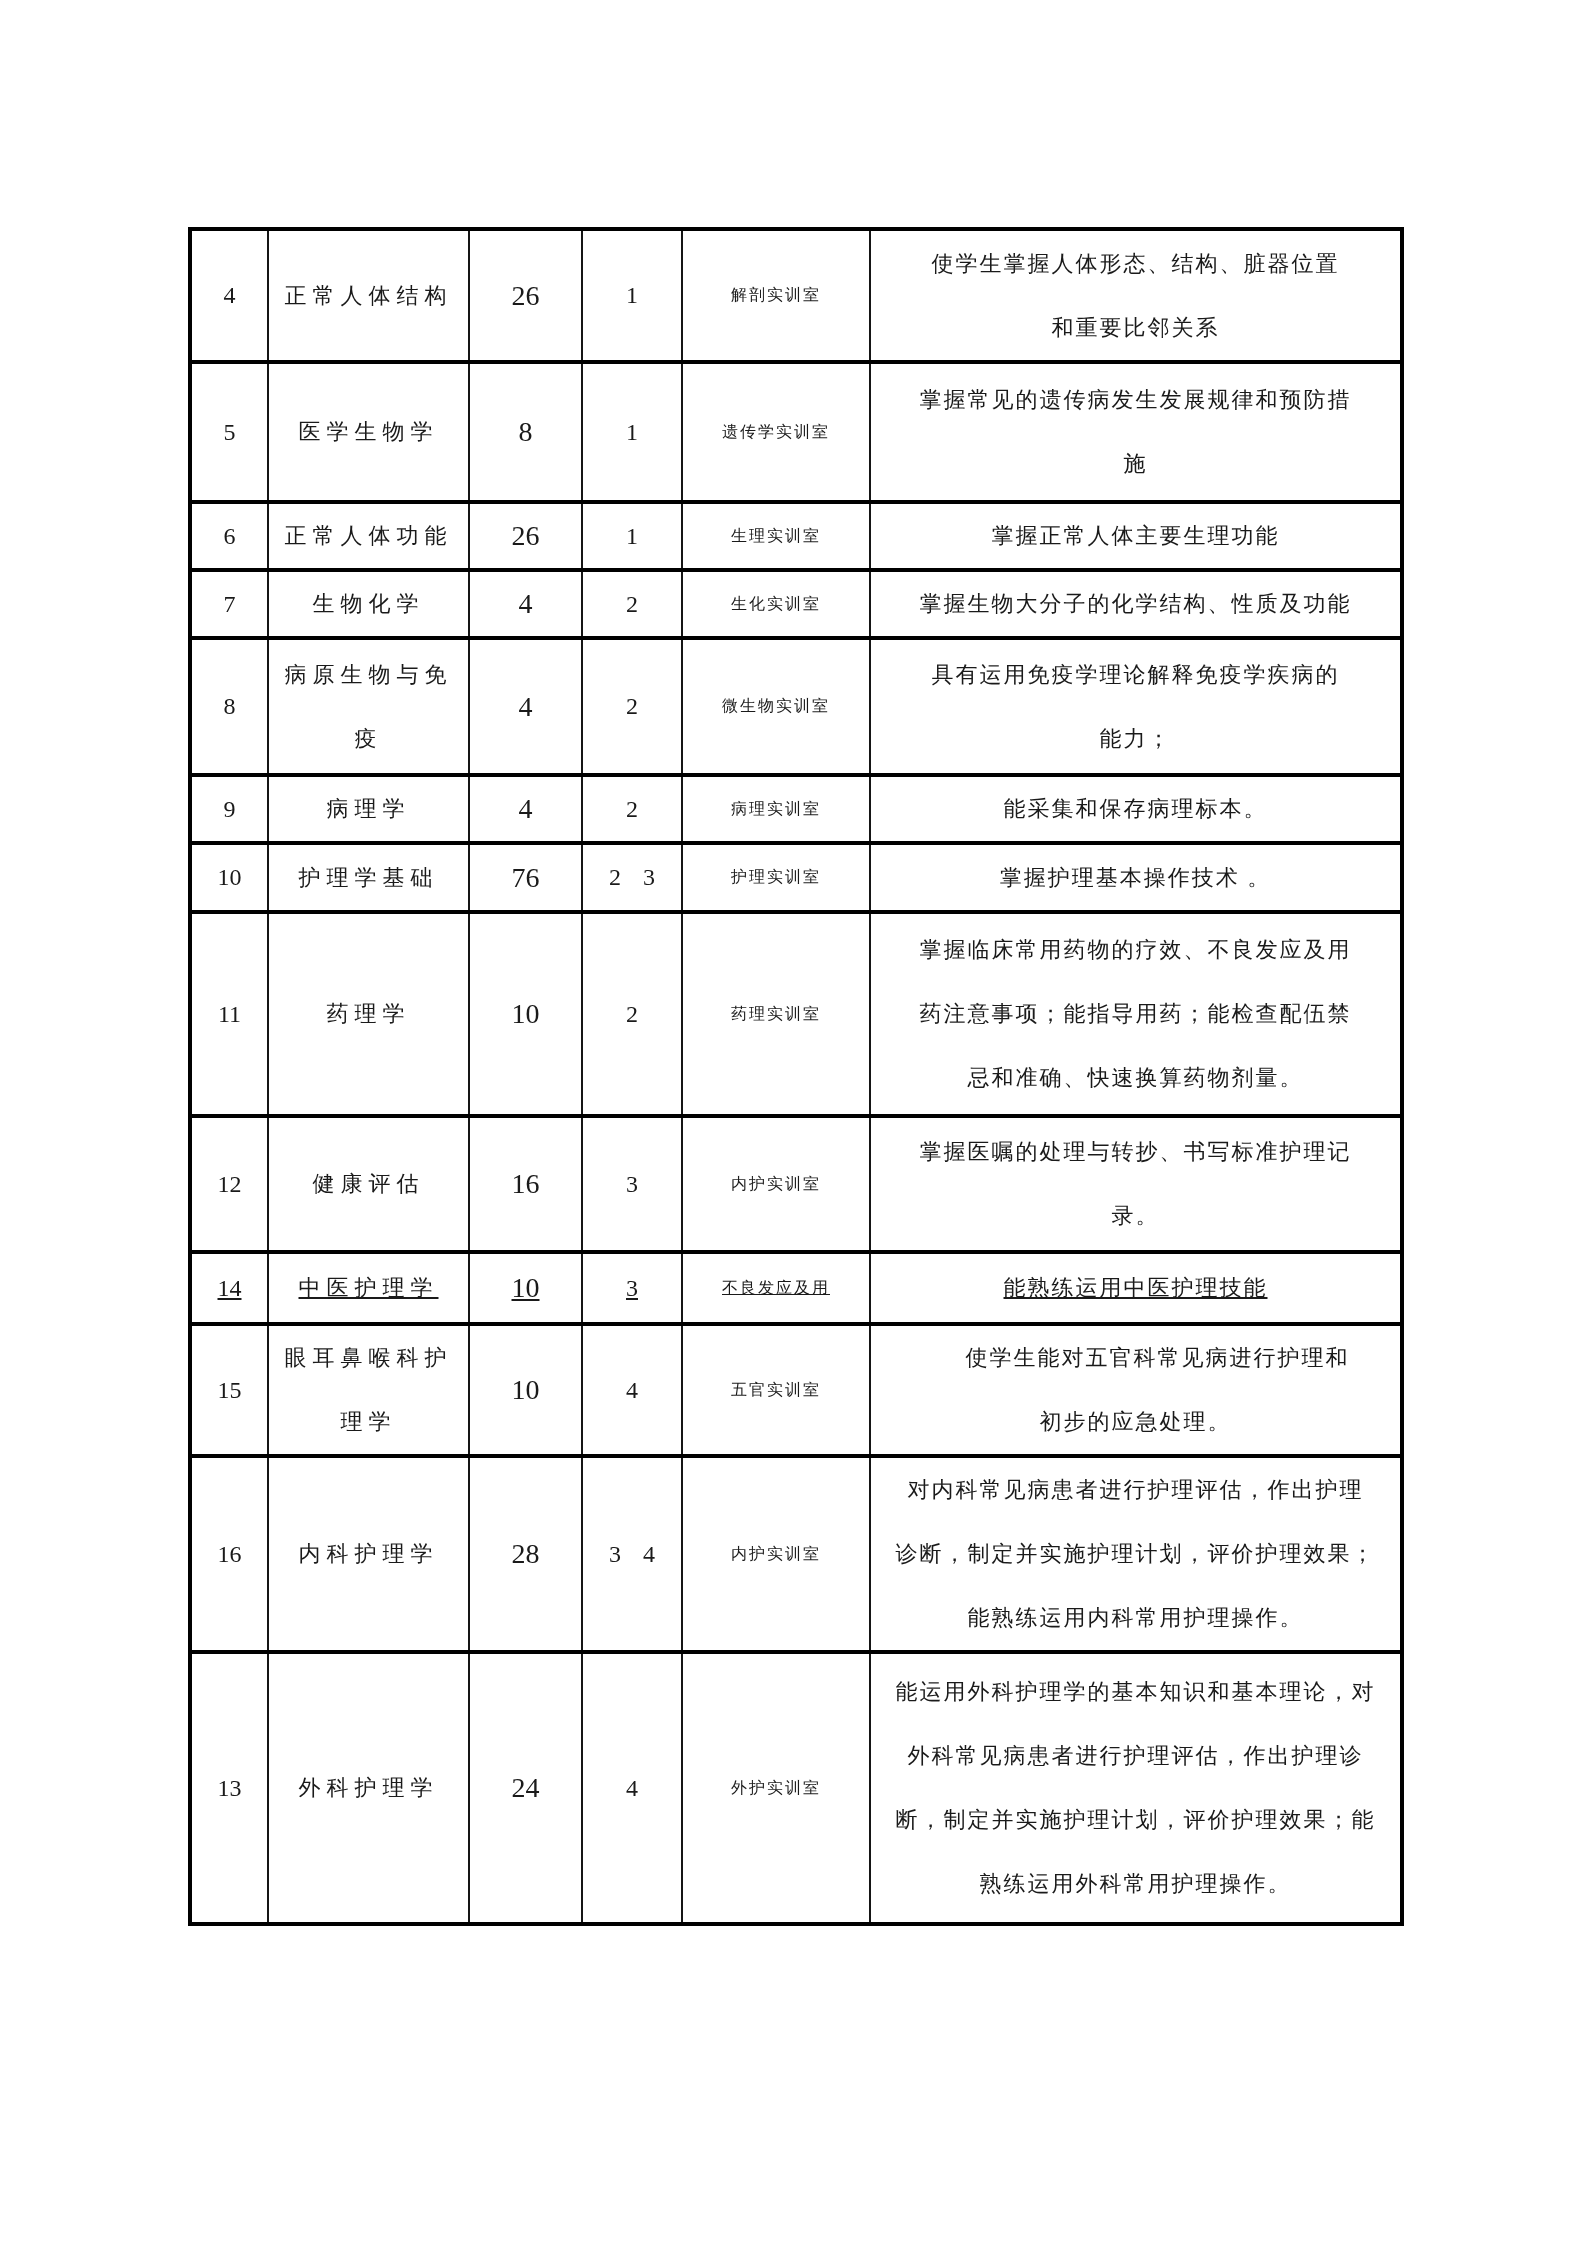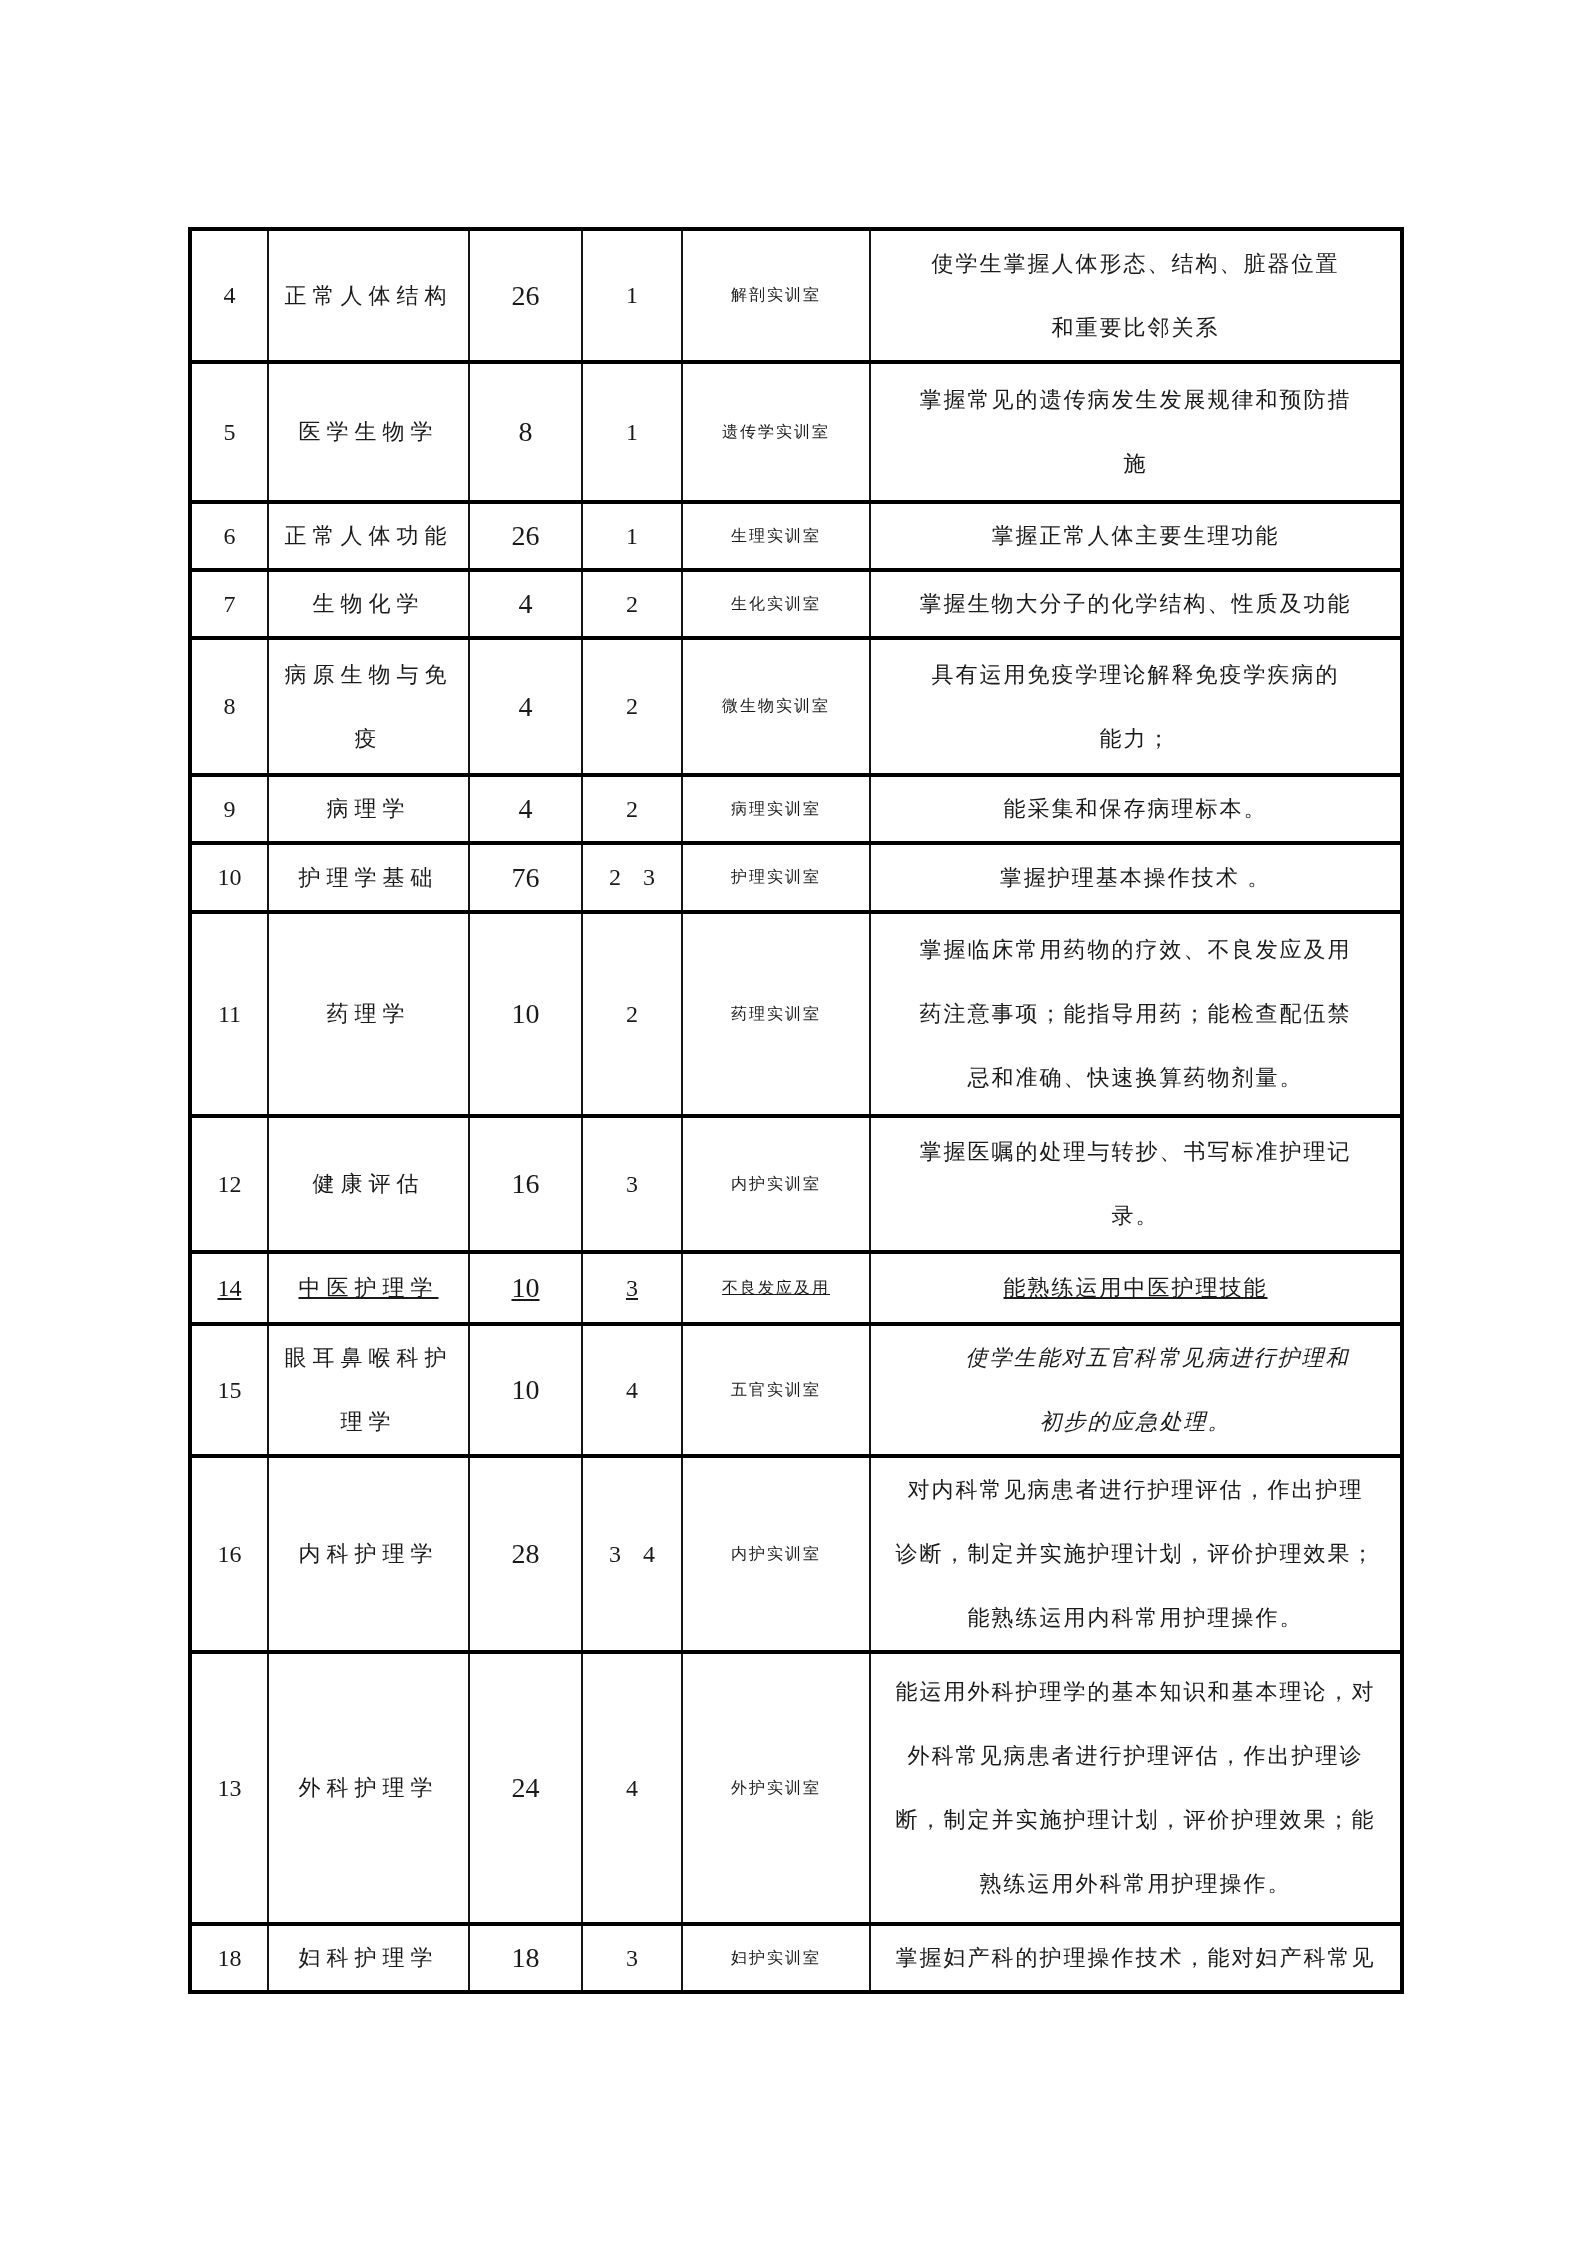--- a/index.html
+++ b/index.html
@@ -42,21 +42,21 @@
   .c-sem{font-size:24px;word-spacing:16px;}
   .c-room{font-size:16px;letter-spacing:2px;}
   .c-desc{
     font-size:22px;
     letter-spacing:2px;
     text-align:left;
     white-space:pre-line;
     line-height:64px;
     padding:0 28px 0 16px;
   }
-  .c-desc.indent{text-indent:2em;font-style:italic;}
+  .c-desc.indent{text-indent:2em;}
 </style>
 </head>
 <body>
 
 <div class="table-wrap">
   <table class="course-table">
     <colgroup>
       <col style="width:78px">
       <col style="width:201px">
       <col style="width:113px">
@@ -176,23 +176,15 @@
           <td class="c-num">13</td>
           <td class="c-name">外科护理学</td>
           <td class="c-hours">24</td>
           <td class="c-sem">4</td>
           <td class="c-room">外护实训室</td>
           <td class="c-desc">能运用外科护理学的基本知识和基本理论，对
 外科常见病患者进行护理评估，作出护理诊
 断，制定并实施护理计划，评价护理效果；能
 熟练运用外科常用护理操作。</td>
         </tr>
-        <tr style="height: 63px;">
-          <td class="c-num">18</td>
-          <td class="c-name">妇科护理学</td>
-          <td class="c-hours">18</td>
-          <td class="c-sem">3</td>
-          <td class="c-room">妇护实训室</td>
-          <td class="c-desc">掌握妇产科的护理操作技术，能对妇产科常见</td>
-        </tr>
       </tbody>
   </table>
 </div>
 
 </body></html>

